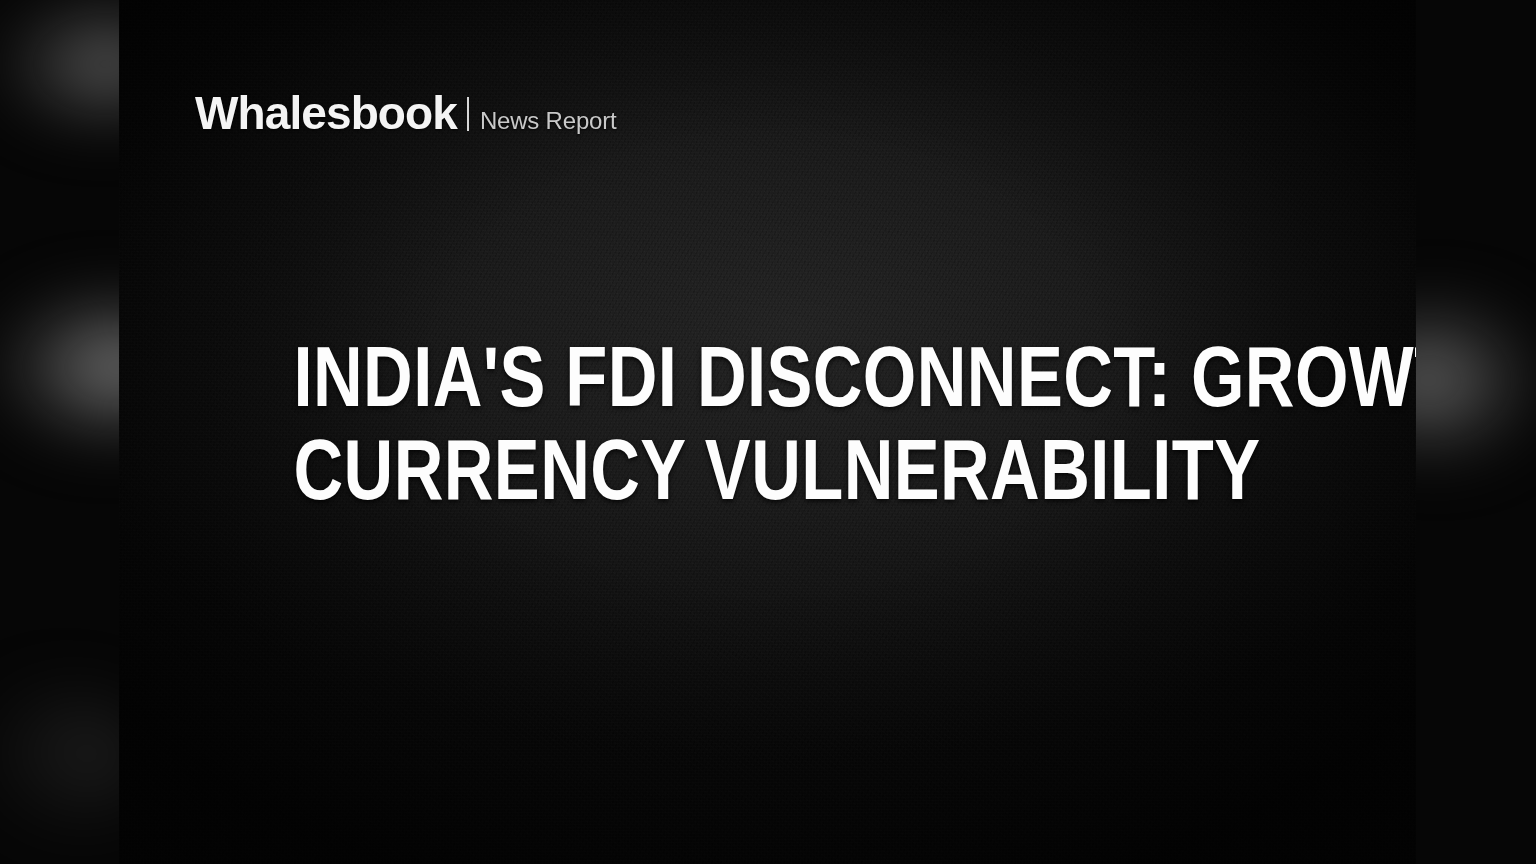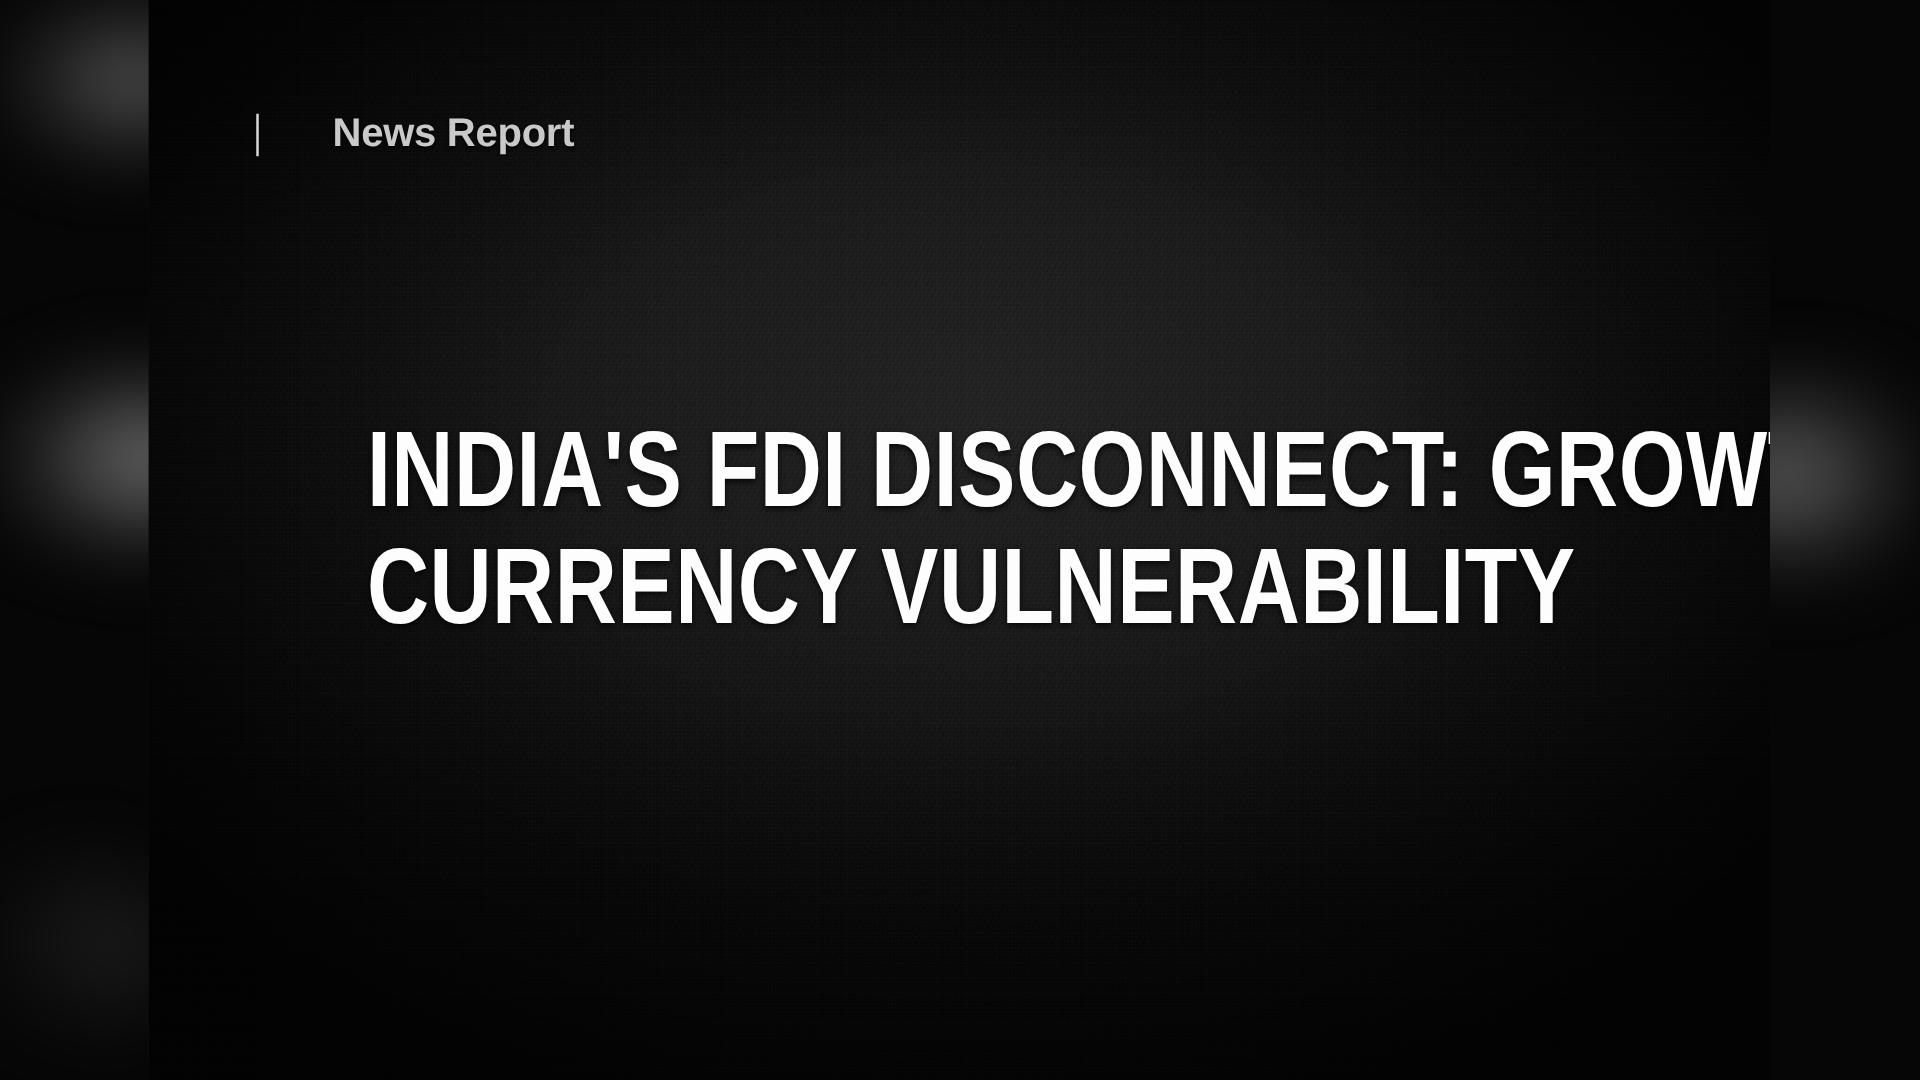--- a/index.html
+++ b/index.html
@@ -101,27 +101,26 @@
   }
   .brand-divider {
     display:inline-block;
     width:2px; height:34px;
     background:#d8d8d8;
     margin:0 11px 0 10px;
     align-self:center;
     position:relative; top:1px;
   }
   .brand-sub {
-    font-size:32px;
-    font-weight:700;
+    font-size:24px;
+    font-weight:400;
     letter-spacing:-.2px;
     color:#c9c9c9;
     line-height:1;
     text-shadow:0 1px 3px rgba(0,0,0,.85);
-    margin-left:48px;
   }
 
   
   .headline {
     position:absolute;
     left:0; right:0;
     top:330px;
     padding:0 56px;
     text-align:center;
   }
@@ -147,20 +146,21 @@
 
   <div class="blob blob-a"></div>
   <div class="blob blob-b"></div>
   <div class="blob blob-c"></div>
   <div class="blob blob-d"></div>
 
   <div class="panel">
     <div class="panel-inner">
 
       <div class="brand">
+        <span class="brand-name">Whalesbook</span>
         <span class="brand-divider"></span>
         <span class="brand-sub">News Report</span>
       </div>
 
       <h1 class="headline">
         <span class="headline-line">INDIA'S FDI DISCONNECT: GROWTH MASKS</span>
         <span class="headline-line">CURRENCY VULNERABILITY</span>
       </h1>
 
     </div>

